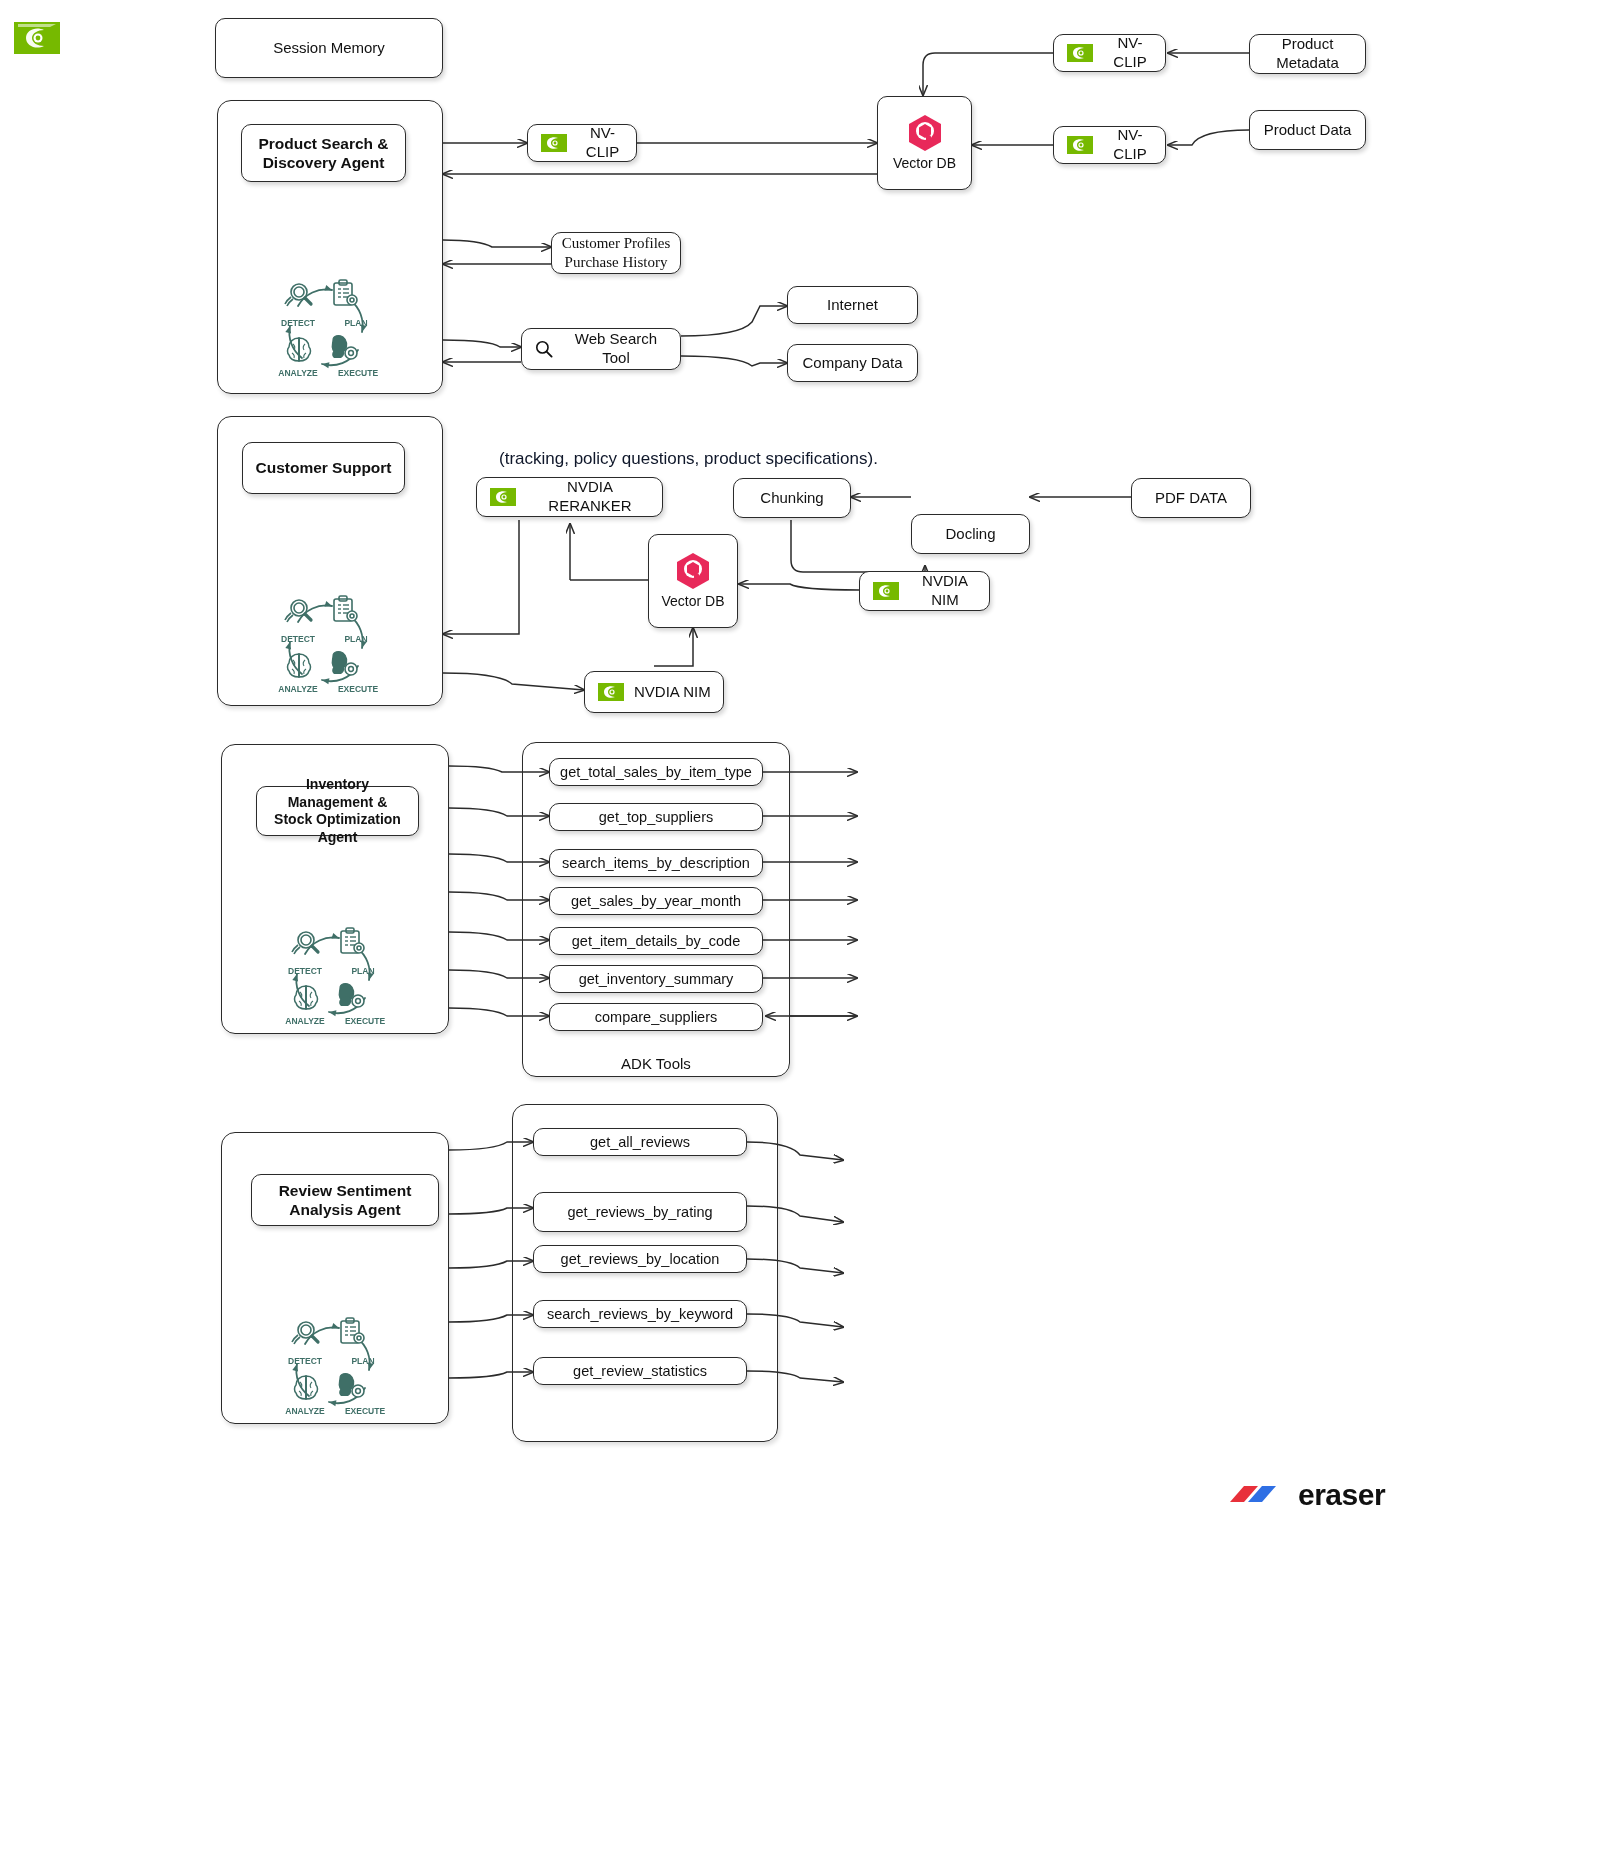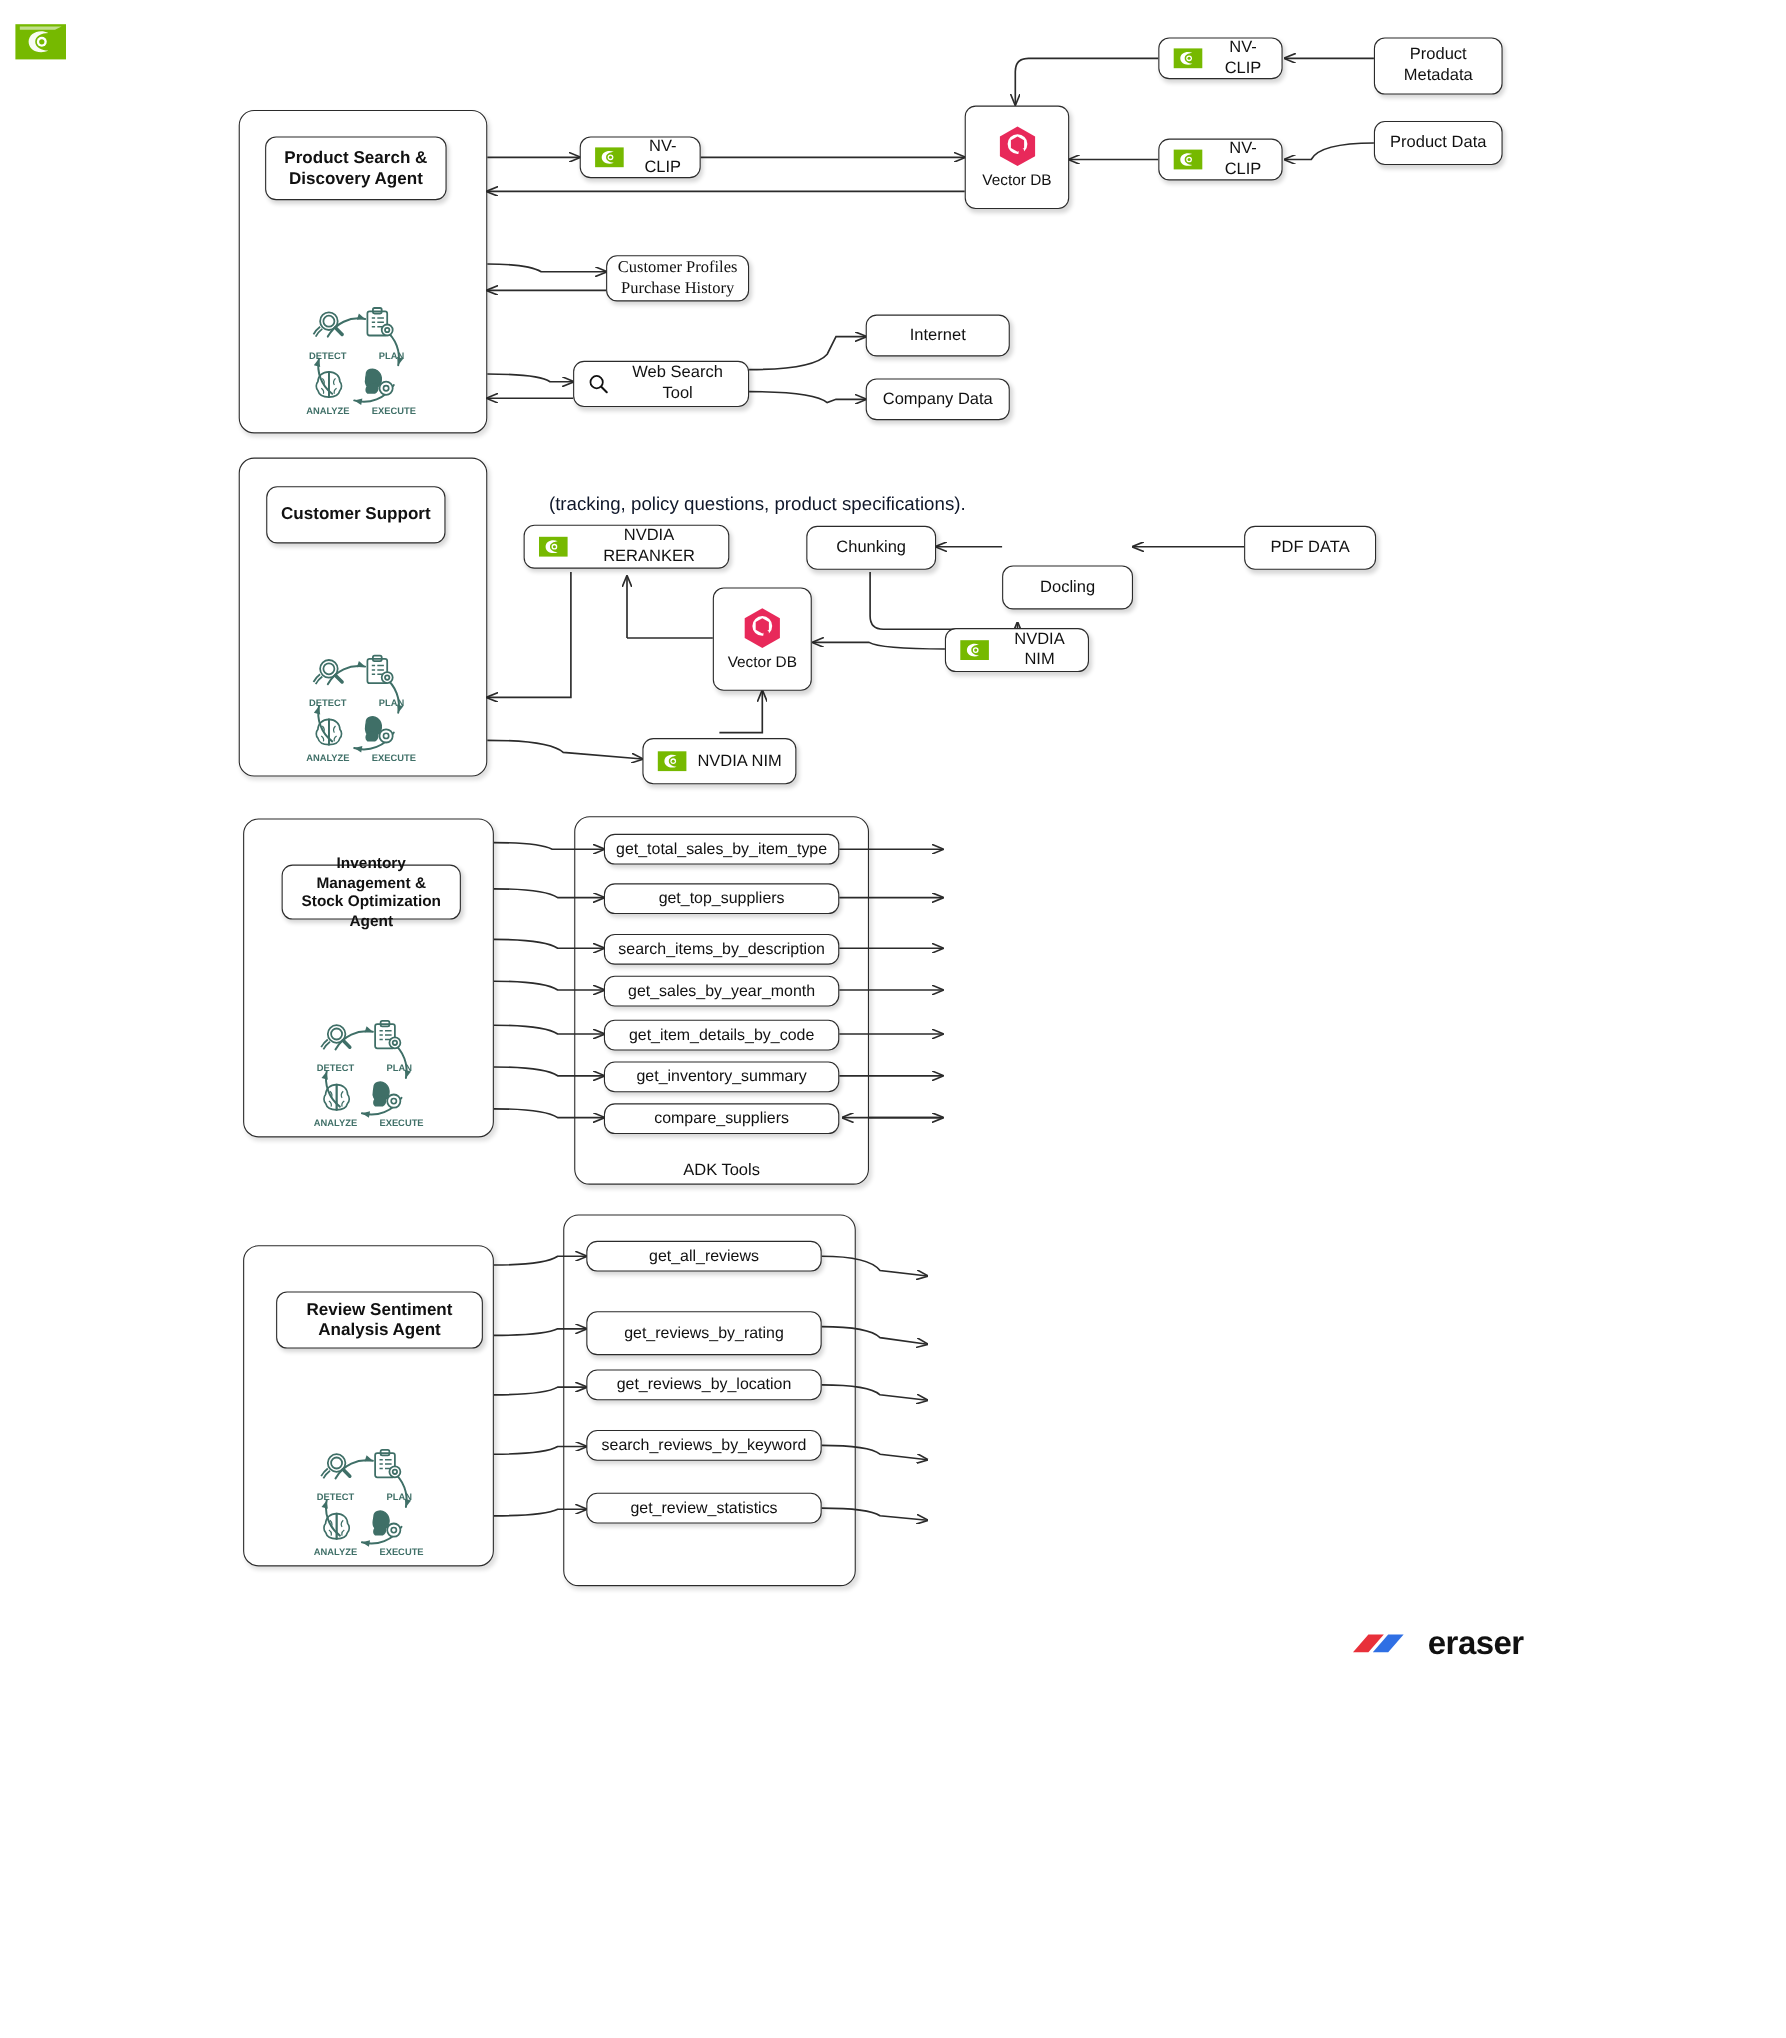--- a/index.html
+++ b/index.html
@@ -104,20 +104,23 @@
   <div style="position:absolute;left:10px;top:18px;z-index:5;">
     <svg width="54" height="38" viewBox="0 0 54 38">
       <rect x="4" y="4" width="46" height="32" fill="#76b900"></rect>
       <path d="M16 20 C16 12, 26 8, 34 12 C28 12, 22 15, 22 20 C22 25, 28 28, 34 28 C26 32, 16 28, 16 20 Z" fill="#ffffff" opacity=".95"></path>
       <circle cx="28" cy="20" r="4.5" fill="#ffffff"></circle>
       <circle cx="28" cy="20" r="2.4" fill="#76b900"></circle>
       <path d="M8 6 L46 6 L40 9 L8 9 Z" fill="#ffffff" opacity=".55"></path>
     </svg>
   </div>
 
+  <div class="node" style="left:215px;top:18px;width:228px;height:60px;">
+    <span>Session  Memory</span>
+  </div>
 
   <div class="group" style="left:217px;top:100px;width:226px;height:294px;"></div>
   <div class="node" style="left:241px;top:124px;width:165px;height:58px;flex-direction:column;">
     <span class="inner-title">Product Search &amp;</span>
     <span class="inner-title">Discovery Agent</span>
   </div>
   <div class="cycle" style="left:268px;top:272px;width:115px;height:112px;">
     <svg width="115" height="112" viewBox="0 0 115 112" class="cyc">
         <path d="M30,34 A32,32 0 0 1 64,18" fill="none" stroke="#3f6f67" stroke-width="1.8" stroke-linecap="round"></path>
         <path d="M82,28 A32,32 0 0 1 94,60" fill="none" stroke="#3f6f67" stroke-width="1.8" stroke-linecap="round"></path>
@@ -196,21 +199,21 @@
   <div class="node withlogo" style="left:1053px;top:126px;width:113px;height:38px;">
     <svg class="nvlogo" viewBox="0 0 28 20">
       <rect x="1" y="1" width="26" height="18" fill="#76b900"></rect>
       <path d="M7 10 C7 5,13 3,18 5 C14 5.5,11 7,11 10 C11 13,14 14.6,18 15 C13 17,7 15,7 10Z" fill="#fff"></path>
       <circle cx="15" cy="10" r="2.6" fill="#fff"></circle>
         <circle cx="15" cy="10" r="1.4" fill="#76b900"></circle>
     </svg>
     <span>NV-CLIP</span>
   </div>
 
-  <div class="node" style="left:1249px;top:34px;width:117px;height:52px;">
+  <div class="node" style="left:1249px;top:34px;width:117px;height:40px;">
     <span>Product Metadata</span>
   </div>
   <div class="node" style="left:1249px;top:110px;width:117px;height:40px;">
     <span>Product Data</span>
   </div>
 
   <div class="node" style="left:551px;top:232px;width:130px;height:42px;flex-direction:column;font-family:Liberation Serif, serif;">
     <span>Customer Profiles</span>
     <span>Purchase History</span>
   </div>

